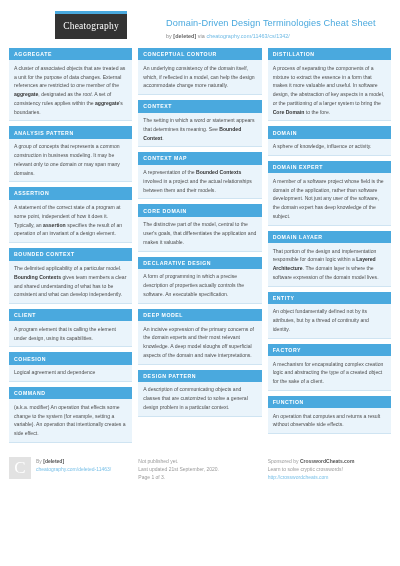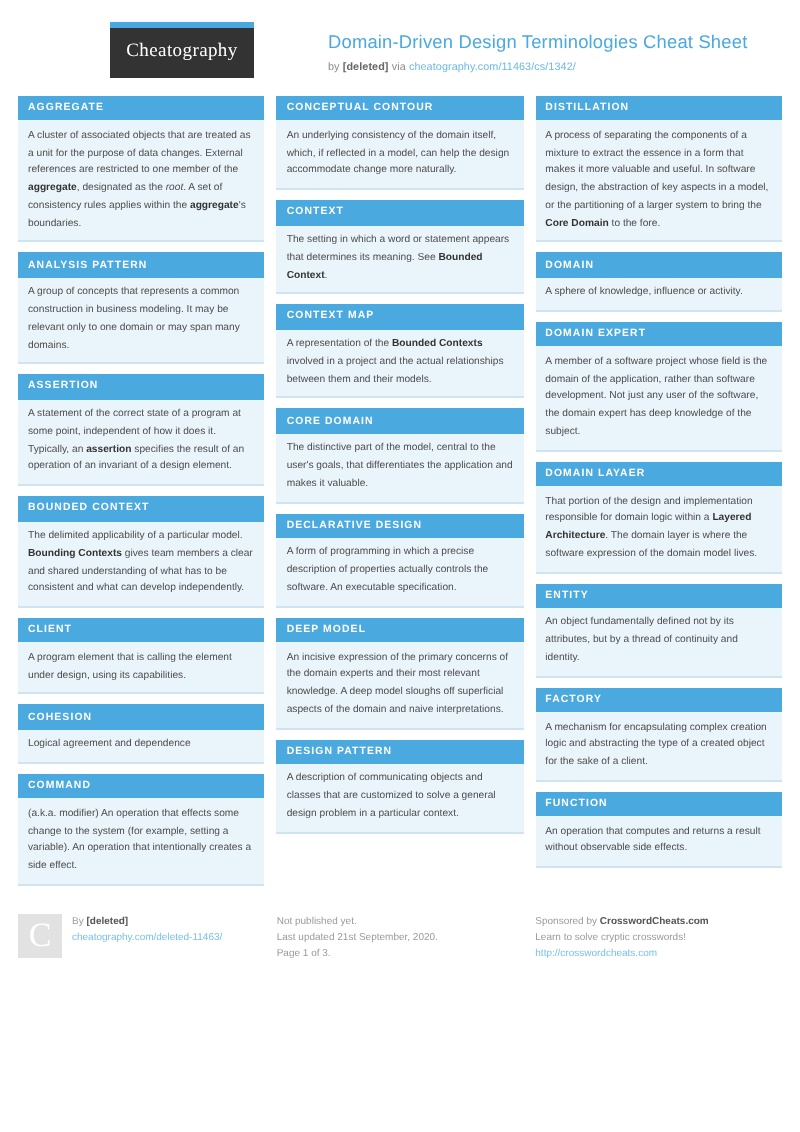--- a/index.html
+++ b/index.html
@@ -5,31 +5,31 @@
   * { margin:0; padding:0; box-sizing:border-box; }
   html, body {
     width:400px; height:566px;
     background:#ffffff;
     font-family:"Liberation Sans", sans-serif;
     -webkit-font-smoothing:antialiased;
   }
   .page { width:400px; height:566px; position:relative; padding:0 7px; }
 
   
-  .header { display:flex; align-items:flex-start; padding:11px 0 9px 48px;gap:26px; }
+  .header { display:flex; align-items:flex-end; padding:11px 0 9px 48px; }
   .logo-wrap { width:72px; flex:0 0 72px; }
   .logo-bar { height:3px; background:#49a9de; }
   .logo-box {
     background:#333333; color:#ffffff;
     font-family:"Liberation Serif", serif;
     font-size:9.5px; text-align:center;
     padding:7px 2px 8px; letter-spacing:.2px;
     white-space:nowrap;
   }
-  .title-wrap { padding-left:11px; padding-top:5px; }
+  .title-wrap { padding-left:11px; padding-top:5px;margin-left:28px; }
   .sheet-title {
     color:#4aa9de; font-size:9.2px; font-weight:400;
     letter-spacing:.1px; line-height:1.3; white-space:nowrap;
   }
   .byline { font-size:5.4px; color:#8a8a8a; margin-top:3px; letter-spacing:.05px; }
   .byline b { color:#666666; font-weight:bold; }
   .byline .lnk { color:#6cb9e4; }
 
   
   .columns { display:flex; gap:6px; padding:0 2px; }

